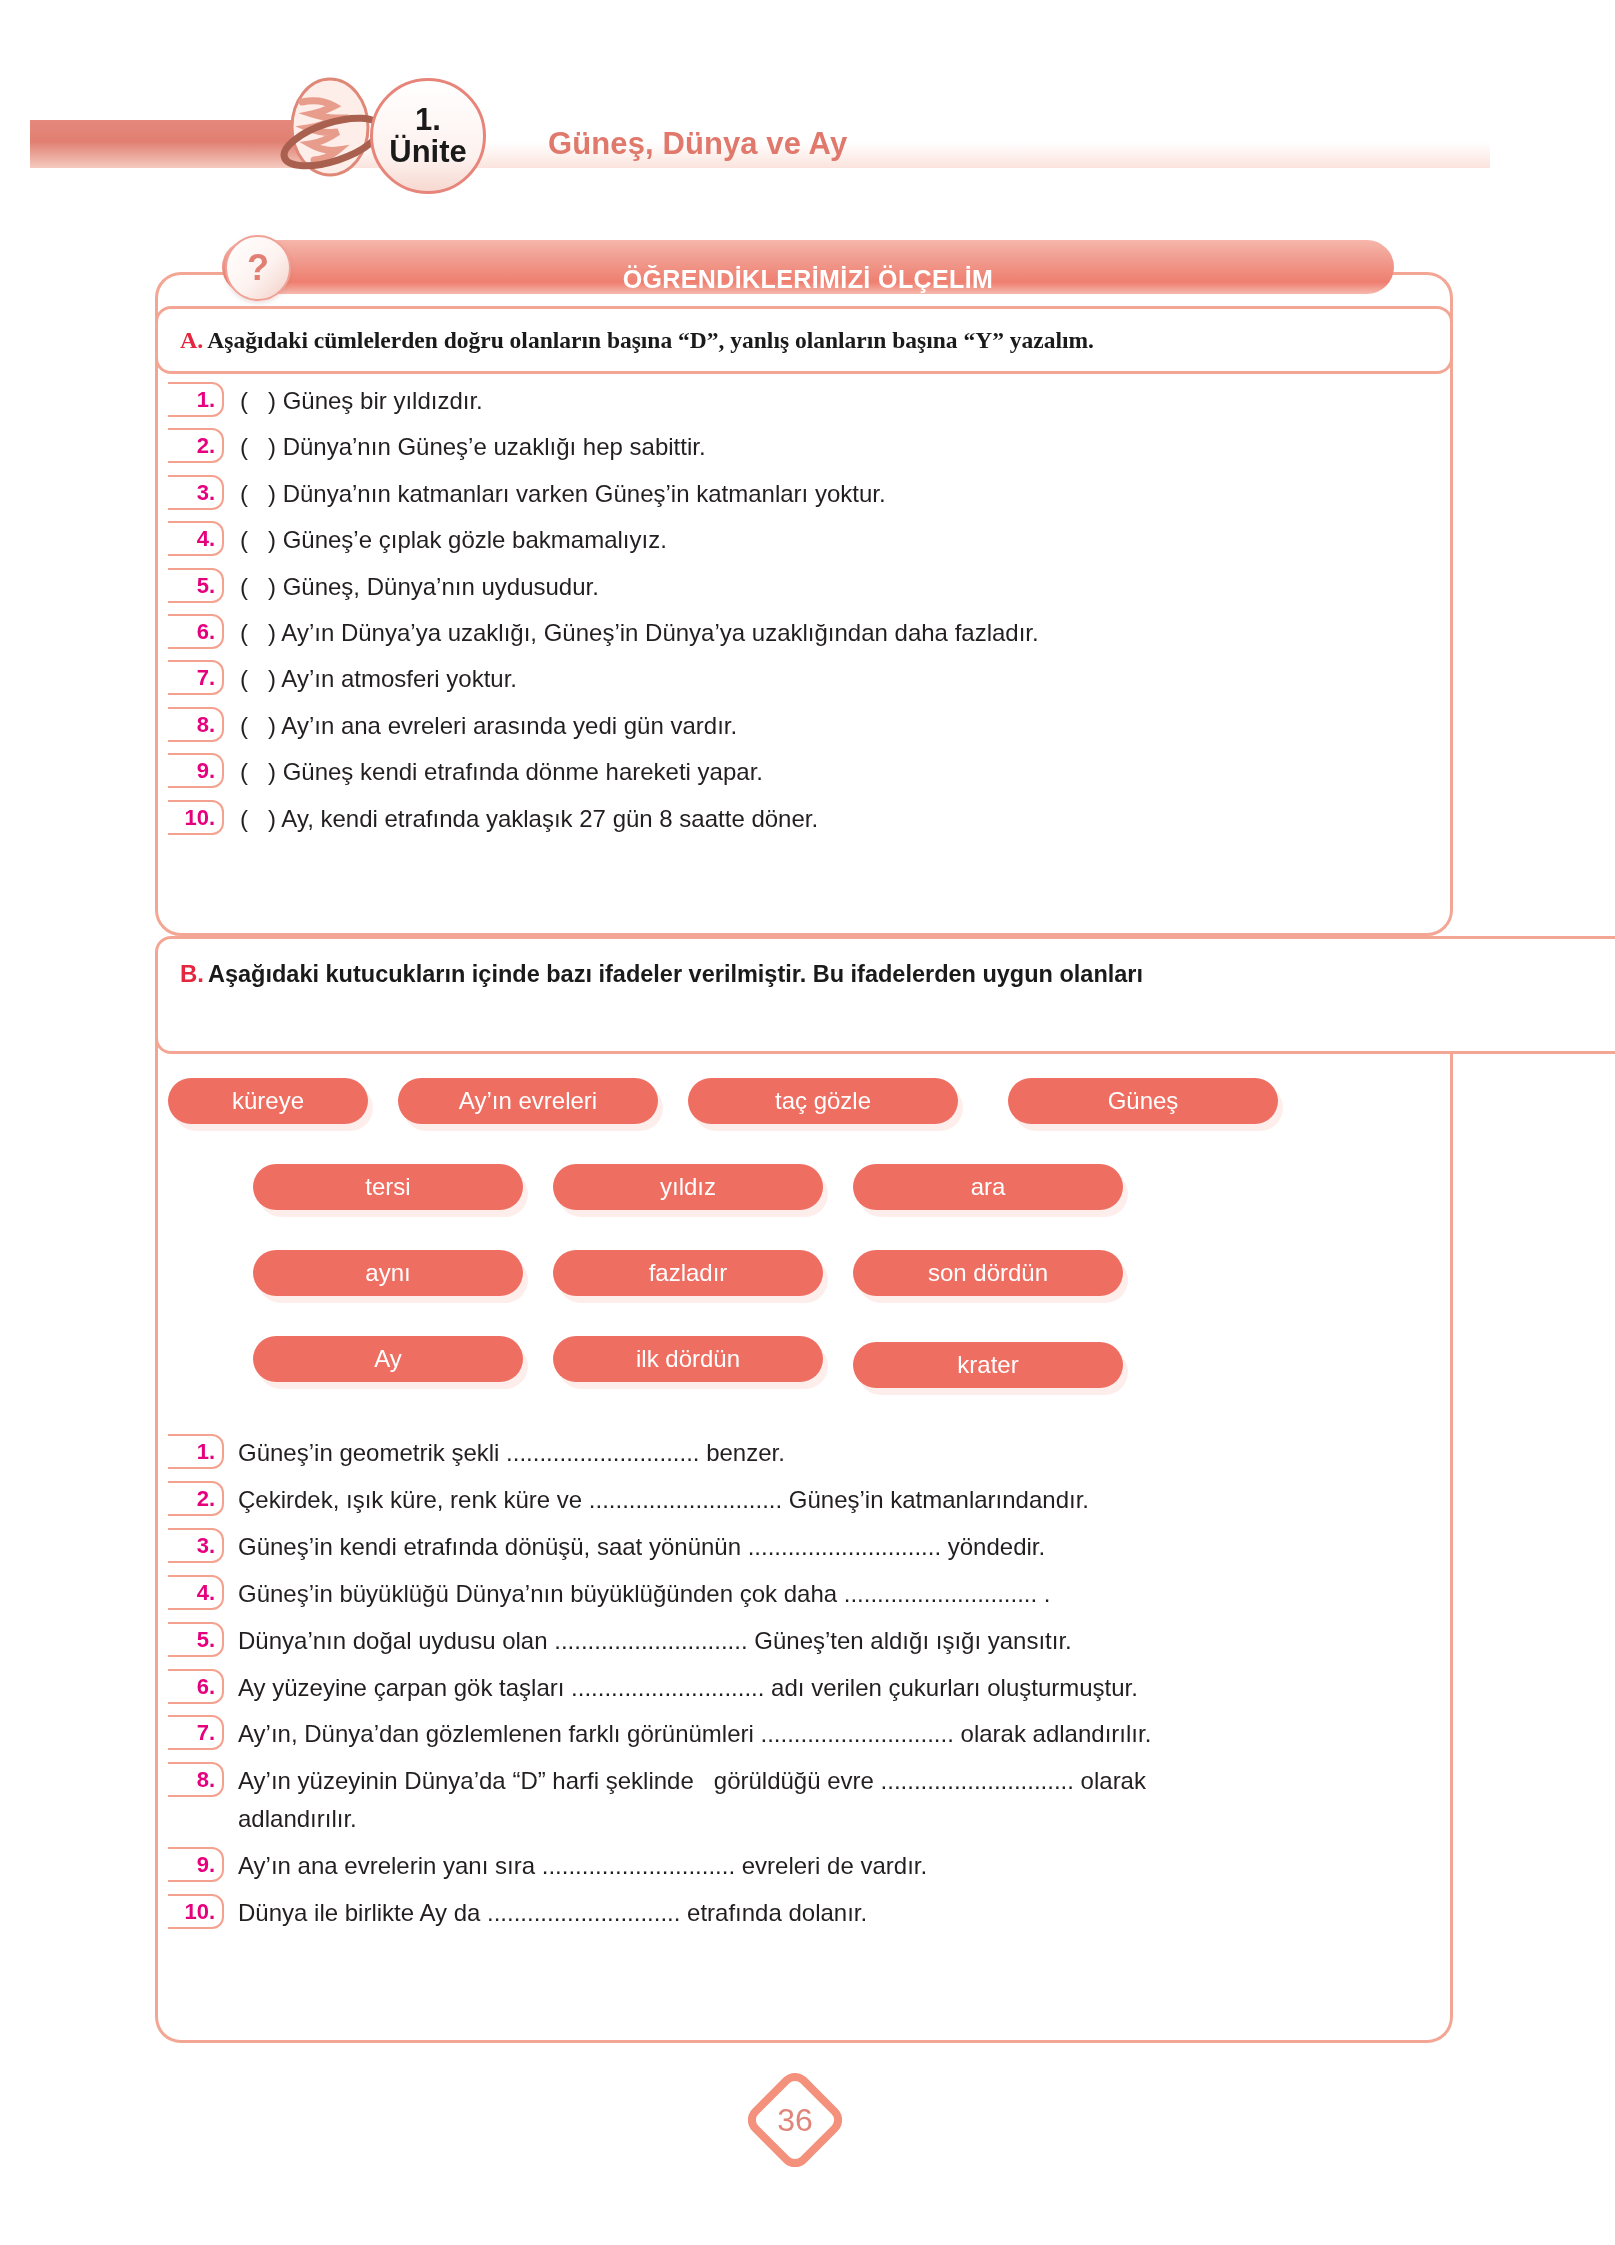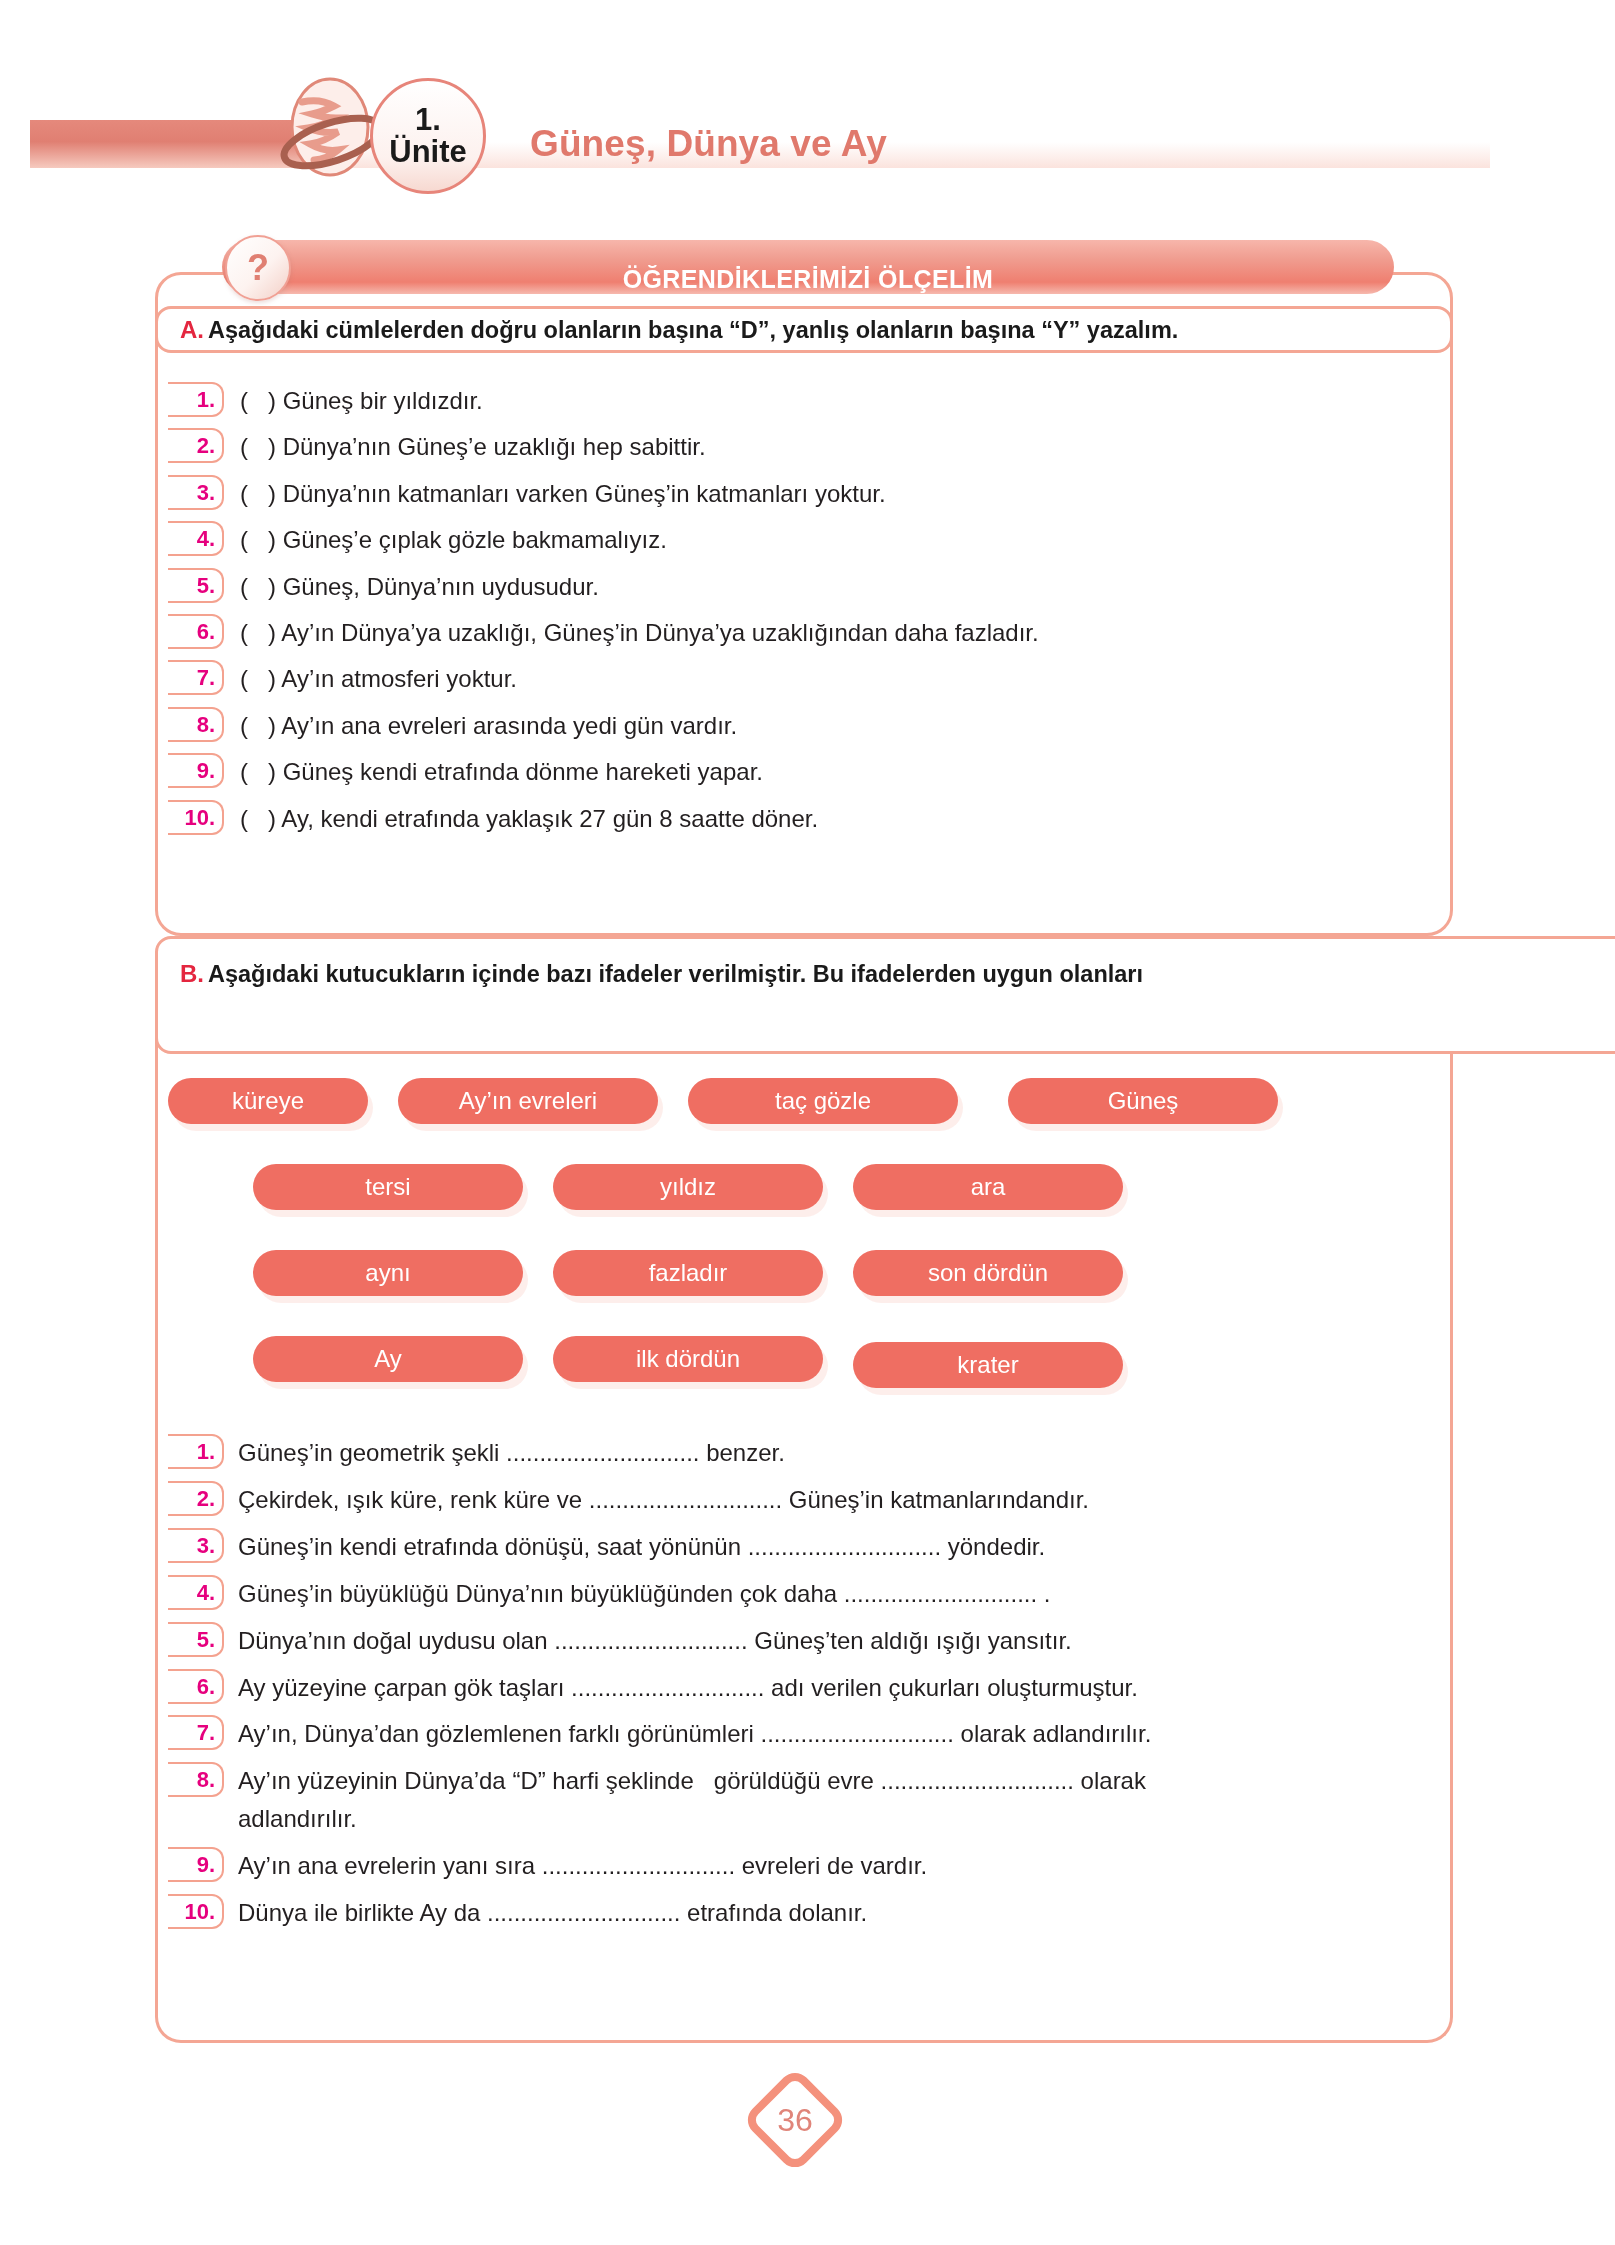--- a/index.html
+++ b/index.html
@@ -66,25 +66,25 @@
     font-weight: bold;
     color: #1a1a1a;
   }
   .unite-oval .u2 {
     font-size: 31px;
     font-weight: bold;
     color: #1a1a1a;
   }
   .header-title {
     position: absolute;
-    left: 530px;
+    left: 548px;
     top: 120px;
     height: 48px;
     line-height: 48px;
-    font-size: 37px;
+    font-size: 31px;
     font-weight: bold;
     color: #e0796c;
     letter-spacing: 0.1px;
   }
 
   
   .banner {
     position: absolute;
     left: 222px;
     top: 240px;
@@ -149,23 +149,24 @@
     box-sizing: border-box;
     border: 3px solid #f4a694;
     border-radius: 16px;
     background: #ffffff;
     padding: 12px 18px 12px 22px;
   }
   #prompt-a {
     left: 155px;
     top: 306px;
     width: 1298px;
-    height: 47px;
-    display: flex;
-    align-items: center;
+    height: 68px;
+    display: flex;
+    align-items: flex-end;
+    font-family: Liberation Serif, serif;
   }
   #prompt-b {
     left: 155px;
     top: 936px;
     width: 1557px;
     height: 118px;
     padding-top: 16px;
   }
   .prompt-text {
     font-size: 23.5px;

